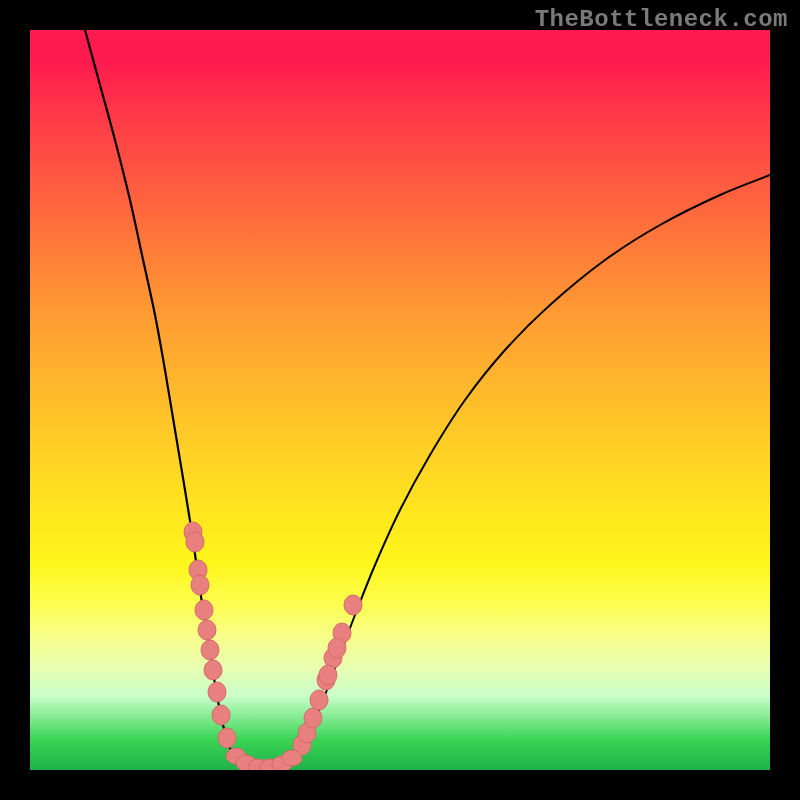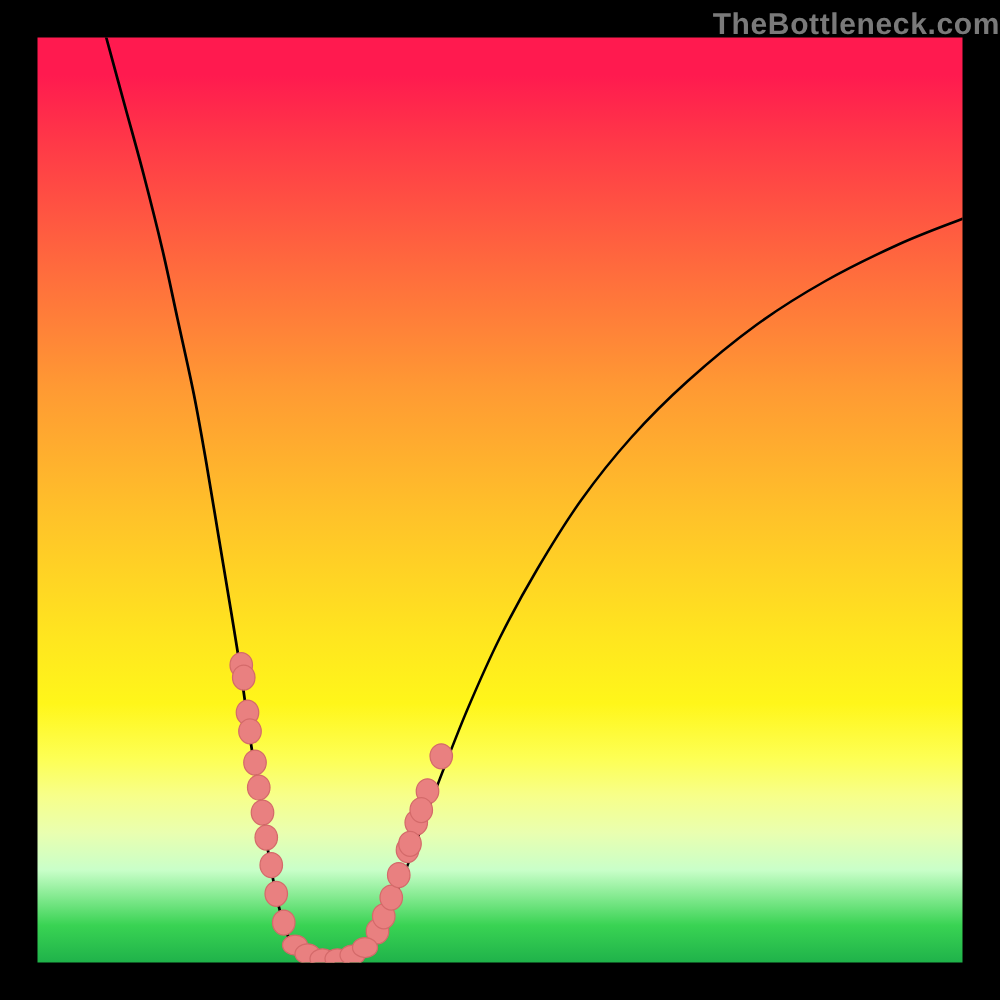--- a/index.html
+++ b/index.html
@@ -38,22 +38,22 @@
       #f7ff8a 82%,
       #e9ffb0 86%,
       #c9ffc9 90%,
       #39d353 96%,
       #1fb24a 100%
     );
   }
   .watermark {
     position: absolute;
     top: 6px;
-    right: 0;
-    font-family: Liberation Sans, sans-serif;
+    right: 12px;
+    font-family: Liberation Mono, monospace;
     font-size: 24px;
     font-weight: 600;
     color: #7a7a7a;
     letter-spacing: 0.5px;
   }
   svg.curve {
     position: absolute;
     left: 0;
     top: 0;
     width: 740px;

